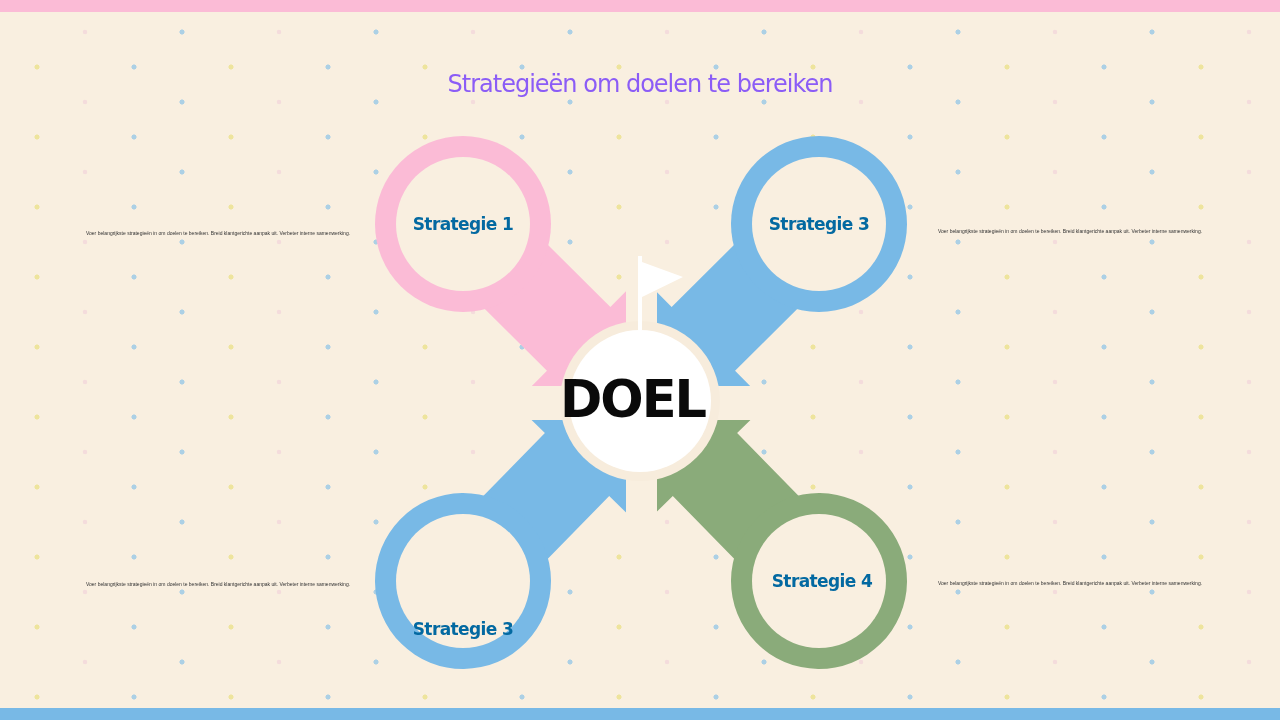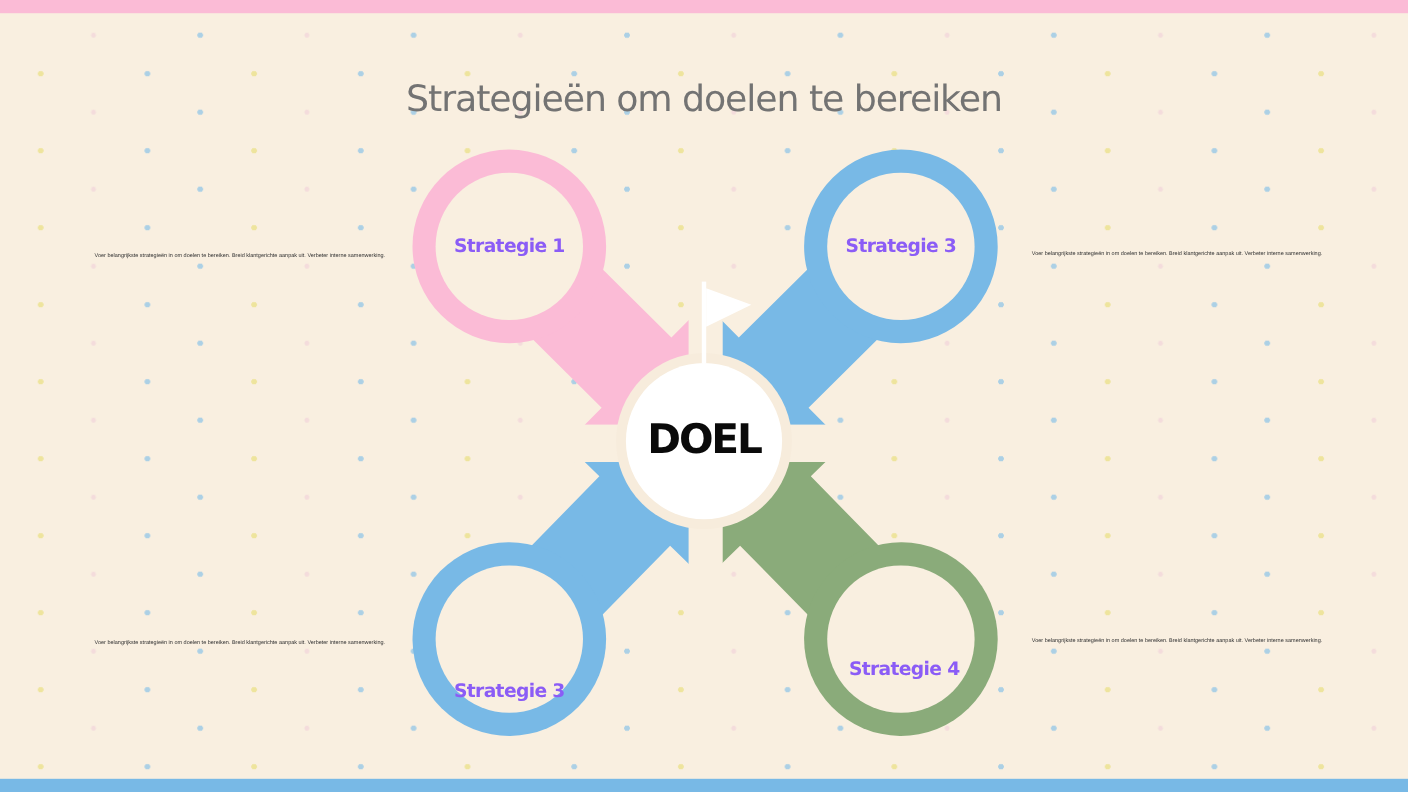--- a/index.html
+++ b/index.html
@@ -16,32 +16,32 @@
       radial-gradient(circle, #a8cfe6 2.3px, transparent 2.8px),
       radial-gradient(circle, #f4dcdc 2px, transparent 2.6px);
     background-size: 194px 70px, 194px 70px, 194px 70px, 194px 70px;
     background-position: 37px 20px, 134px 20px, 85px 55px, 182px 55px;
     opacity: 0.95;
   }
   .bar-top { position: absolute; left: 0; top: 0; width: 1280px; height: 12px; background: #fbbbd6; }
   .bar-bottom { position: absolute; left: 0; top: 708px; width: 1280px; height: 12px; background: #78b9e6; }
   .title {
     position: absolute; left: 0; top: 70px; width: 1280px; text-align: center;
-    font-family: "DejaVu Sans", sans-serif; font-size: 33px; color: #737373;
+    font-family: "DejaVu Sans", sans-serif; font-size: 24px; color: #8b5cf6;
     letter-spacing: -1px; font-weight: normal;
   }
   svg.diagram { position: absolute; left: 0; top: 0; }
   .label {
     position: absolute; width: 160px; text-align: center;
-    font-family: "DejaVu Sans", sans-serif; font-weight: bold; font-size: 17px; color: #8b5cf6;
+    font-family: "DejaVu Sans", sans-serif; font-weight: bold; font-size: 17px; color: #0369a1;
     letter-spacing: -0.6px; line-height: 20px;
   }
   .doel {
-    position: absolute; left: 560px; top: 372px; width: 160px; text-align: center;
-    font-family: "DejaVu Sans", sans-serif; font-weight: bold; font-size: 37px; color: #0a0a0a;
+    position: absolute; left: 560px; top: 372px; width: 160px; 
+    font-family: "DejaVu Sans", sans-serif; font-weight: bold; font-size: 51px; color: #0a0a0a;
     letter-spacing: -2px; line-height: 56px;
   }
   .desc {
     position: absolute; width: 260px;
     font-family: "Liberation Sans", sans-serif; font-size: 5px; color: #333;
     white-space: nowrap; line-height: 8px;
   }
 </style>
 </head>
 <body>
@@ -89,20 +89,20 @@
 
   <g>
     <rect x="638" y="256" width="4" height="74" fill="#ffffff"></rect>
     <polygon points="642,262 683,277 642,297" fill="#ffffff"></polygon>
   </g>
 </svg>
 
 <div class="label" style="left:383px; top:214px;">Strategie 1</div>
 <div class="label" style="left:739px; top:214px;">Strategie 3</div>
 <div class="label" style="left:383px; top:571px;margin-top:48px;">Strategie 3</div>
-<div class="label" style="left:742px; top:571px;margin-top:28px;">Strategie 4</div>
+<div class="label" style="left:742px; top:571px;">Strategie 4</div>
 
 <div class="doel">DOEL</div>
 
 <div class="desc" style="left:86px; top:229px;">Voer belangrijkste strategieën in om doelen te bereiken. Breid klantgerichte aanpak uit. Verbeter interne samenwerking.</div>
 <div class="desc" style="left:938px; top:227px;">Voer belangrijkste strategieën in om doelen te bereiken. Breid klantgerichte aanpak uit. Verbeter interne samenwerking.</div>
 <div class="desc" style="left:86px; top:580px;">Voer belangrijkste strategieën in om doelen te bereiken. Breid klantgerichte aanpak uit. Verbeter interne samenwerking.</div>
 <div class="desc" style="left:938px; top:579px;">Voer belangrijkste strategieën in om doelen te bereiken. Breid klantgerichte aanpak uit. Verbeter interne samenwerking.</div>
 
 </body></html>

